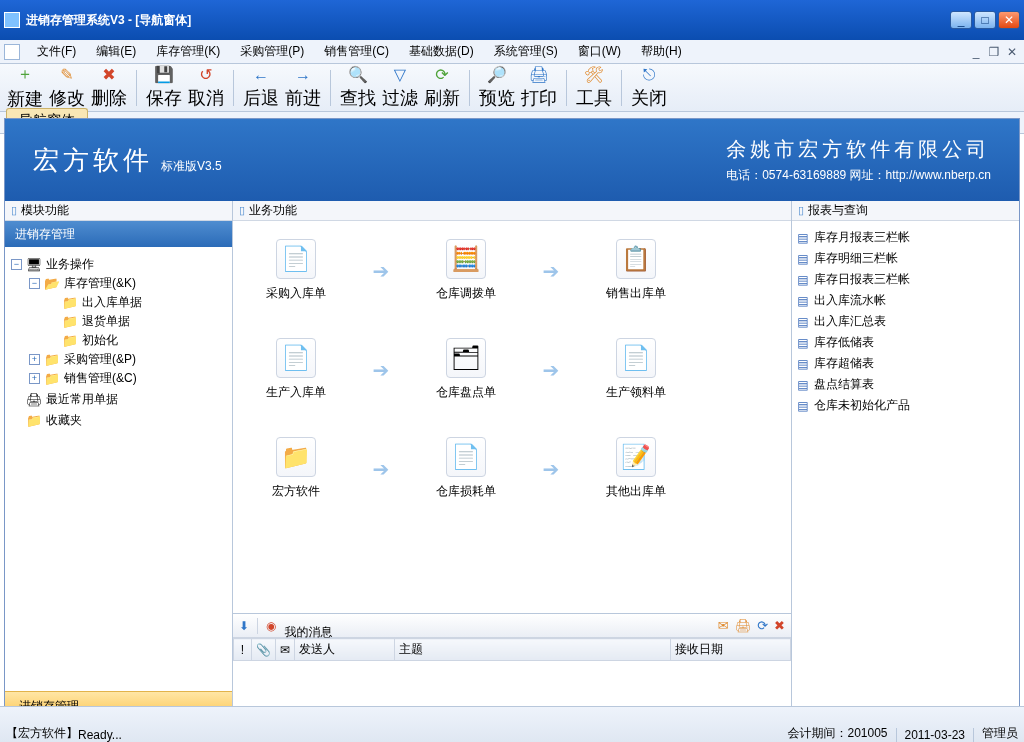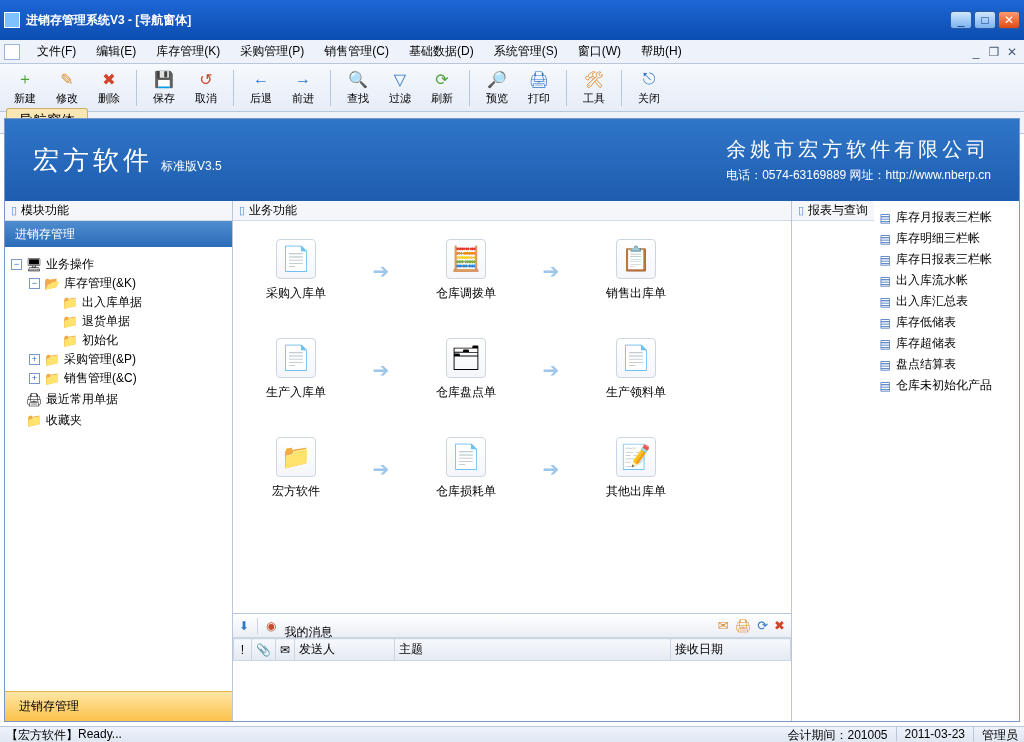--- a/index.html
+++ b/index.html
@@ -18,21 +18,21 @@
   .menubar { height: 24px; background: #eef3fb; border-bottom: 1px solid #b8c7db; display: flex; align-items: center; padding: 0 4px; gap: 2px; }
   .menubar .mdiicon { width:16px; height:16px; border:1px solid #9bb6d9; background:#fff; margin-right:6px; }
   .menubar .menuitem { padding: 2px 8px; border: 1px solid transparent; border-radius: 3px; cursor: default; }
   .mdi-controls { margin-left:auto; display:flex; gap:2px; color:#4a5a70; }
   .mdi-controls span { width:16px; height:16px; display:flex; align-items:center; justify-content:center; border:1px solid transparent; }
 
   
   .toolbar { height: 48px; background: linear-gradient(#f6f9fd,#e6edf7); border-bottom: 1px solid #b8c7db; display: flex; align-items: center; padding: 0 4px; }
   .tbtn { width: 42px; height: 44px; display: flex; flex-direction: column; align-items: center; justify-content: center; border: 1px solid transparent; border-radius: 3px; cursor: default; }
   .tbtn .ticon { width: 20px; height: 20px; display:flex; align-items:center; justify-content:center; font-size:16px; }
-  .tbtn .tlabel { font-size: 11px; margin-top: 2px; }
+  .tbtn .tlabel { font-size: 18px; margin-top: 2px; }
   .tsep { width: 1px; height: 36px; background: #b8c7db; margin: 0 6px; }
 
   
   .tabstrip { height: 22px; background:#eef3fb; border-bottom:1px solid #b8c7db; display:flex; align-items:flex-end; padding:0 6px; }
   .tab { padding:3px 12px; background:#f9e7b5; border:1px solid #cbb26a; border-bottom:none; border-radius:3px 3px 0 0; font-size:14px; }
   .tabstrip .nav { margin-left:auto; display:flex; gap:4px; color:#4a5a70; font-size:10px; }
 
   
   .main { position:absolute; top:118px; bottom:20px; left:4px; right:4px; border:1px solid #7a97c7; background:#fff; }
   .banner { height: 82px; background: linear-gradient(#2f76c8,#1e5caf); color:#fff; display:flex; align-items:center; padding:0 28px; }
@@ -68,38 +68,38 @@
   .center { flex:1; display:flex; flex-direction:column; }
   .centertop { flex:1; min-height:0; }
   .iconpad { padding: 18px 18px; display:flex; flex-direction:column; gap: 36px; }
   .iconrow { display:flex; align-items:center; gap: 24px; }
   .appicon2 { width: 90px; display:flex; flex-direction:column; align-items:center; gap:6px; cursor:default; }
   .appicon2 .glyph { width:40px; height:40px; border:1px solid #cdd5e2; border-radius:4px; display:flex; align-items:center; justify-content:center; font-size:24px; background:linear-gradient(#fff,#f4f6fa); }
   .appicon2 .lbl { font-size:12px; text-align:center; }
   .arrow { width:32px; height:20px; display:flex; align-items:center; justify-content:center; color:#9ec5ea; font-size:20px; }
 
   
-  .reports { width: 228px; border-left:1px solid #b8c7db; display:flex; flex-direction:row; }
+  .reports { width: 228px; border-left:1px solid #b8c7db; display:flex; flex-direction:column; }
   .reportlist { padding:6px 4px; font-size:12px; }
   .reportlist .ritem { display:flex; align-items:center; gap:4px; padding:2px 0; cursor:default; }
   .reportlist .ricon { width:14px; height:14px; display:inline-flex; align-items:center; justify-content:center; font-size:12px; color:#3a6ab8; }
 
   
   .msgpanel { height:108px; border-top:1px solid #b8c7db; display:flex; flex-direction:column; }
   .msgbar { height:24px; background:linear-gradient(#fff,#eaeef5); border-bottom:1px solid #cdd5e2; display:flex; align-items:center; padding:0 6px; gap:8px; }
   .msgbar .label { font-size:12px;margin-top:13px; }
   .msgbar .icons { margin-left:auto; display:flex; gap:6px; font-size:13px; }
   .msggrid { flex:1; background:#fff; }
   .msggrid table { width:100%; border-collapse:collapse; font-size:12px; }
   .msggrid th { background:linear-gradient(#f6f8fc,#e4eaf3); border:1px solid #cdd5e2; padding:2px 4px; font-weight:normal; text-align:left; height:18px; }
   .msggrid th.narrow { width:18px; text-align:center; }
   .msggrid th.recv { width:120px; }
 
   
-  .statusbar { position:absolute; bottom:0; left:0; right:0; height:16px; background:linear-gradient(#eef3fb,#dfe7f2); border-top:1px solid #b8c7db; display:flex; align-items:flex-start; font-size:12px; padding:0 6px; }
+  .statusbar { position:absolute; bottom:0; left:0; right:0; height:36px; background:linear-gradient(#eef3fb,#dfe7f2); border-top:1px solid #b8c7db; display:flex; align-items:flex-end; font-size:12px; padding:0 6px; }
   .statusbar .sep { width:1px; height:14px; background:#b8c7db; margin:0 8px; }
   .statusbar .spacer { flex:1; }
 
   
   .c-green{color:#4fa33a;} .c-blue{color:#2f76c8;} .c-orange{color:#e08b2f;} .c-red{color:#d2452a;}
 </style>
 </head>
 <body>
 
 <div class="titlebar">

